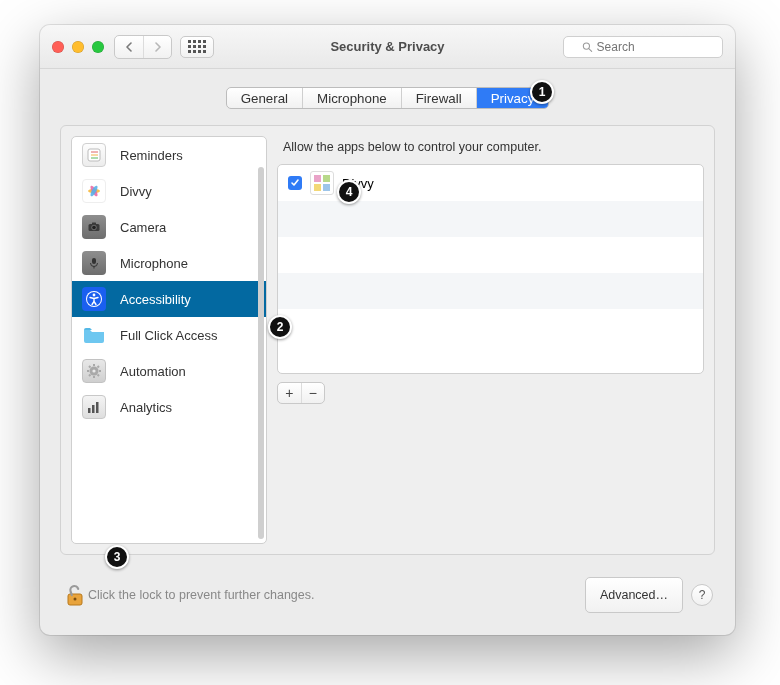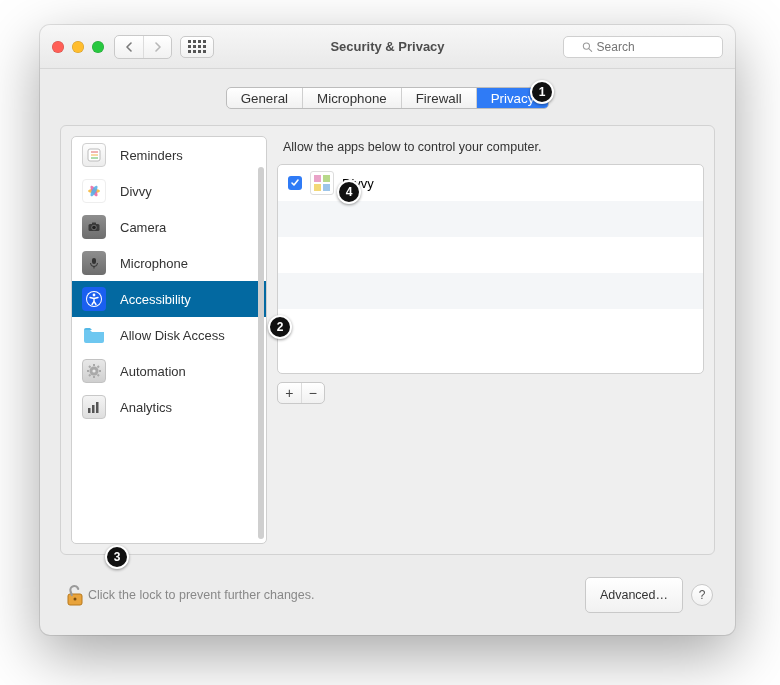--- a/index.html
+++ b/index.html
@@ -268,21 +268,21 @@
             </span>
             <span>Accessibility</span>
           </div>
           <div class="sb-item">
             <span class="sb-icon">
               <svg width="22" height="18" viewBox="0 0 22 18">
                   <path d="M1 4h6l2 2h12v9a2 2 0 0 1-2 2H3a2 2 0 0 1-2-2z" fill="#6ec7f0"></path>
                   <path d="M1 4a2 2 0 0 1 2-2h4l2 2" fill="#54b8e6"></path>
                 </svg>
             </span>
-            <span>Allow Disk Access</span>
+            <span>Full Click Access</span>
           </div>
           <div class="sb-item">
             <span class="sb-icon" style="background:linear-gradient(#e8e8e8,#cfcfcf);border:1px solid #c2c2c2">
               <svg width="16" height="16" viewBox="0 0 16 16">
                   <circle cx="8" cy="8" r="4.5" fill="#a9a9a9"></circle>
                   <circle cx="8" cy="8" r="1.6" fill="#e9e9e9"></circle>
                   <g stroke="#a9a9a9" stroke-width="2">
                     <line x1="8" y1="1" x2="8" y2="3"></line>
                     <line x1="8" y1="13" x2="8" y2="15"></line>
                     <line x1="1" y1="8" x2="3" y2="8"></line>

